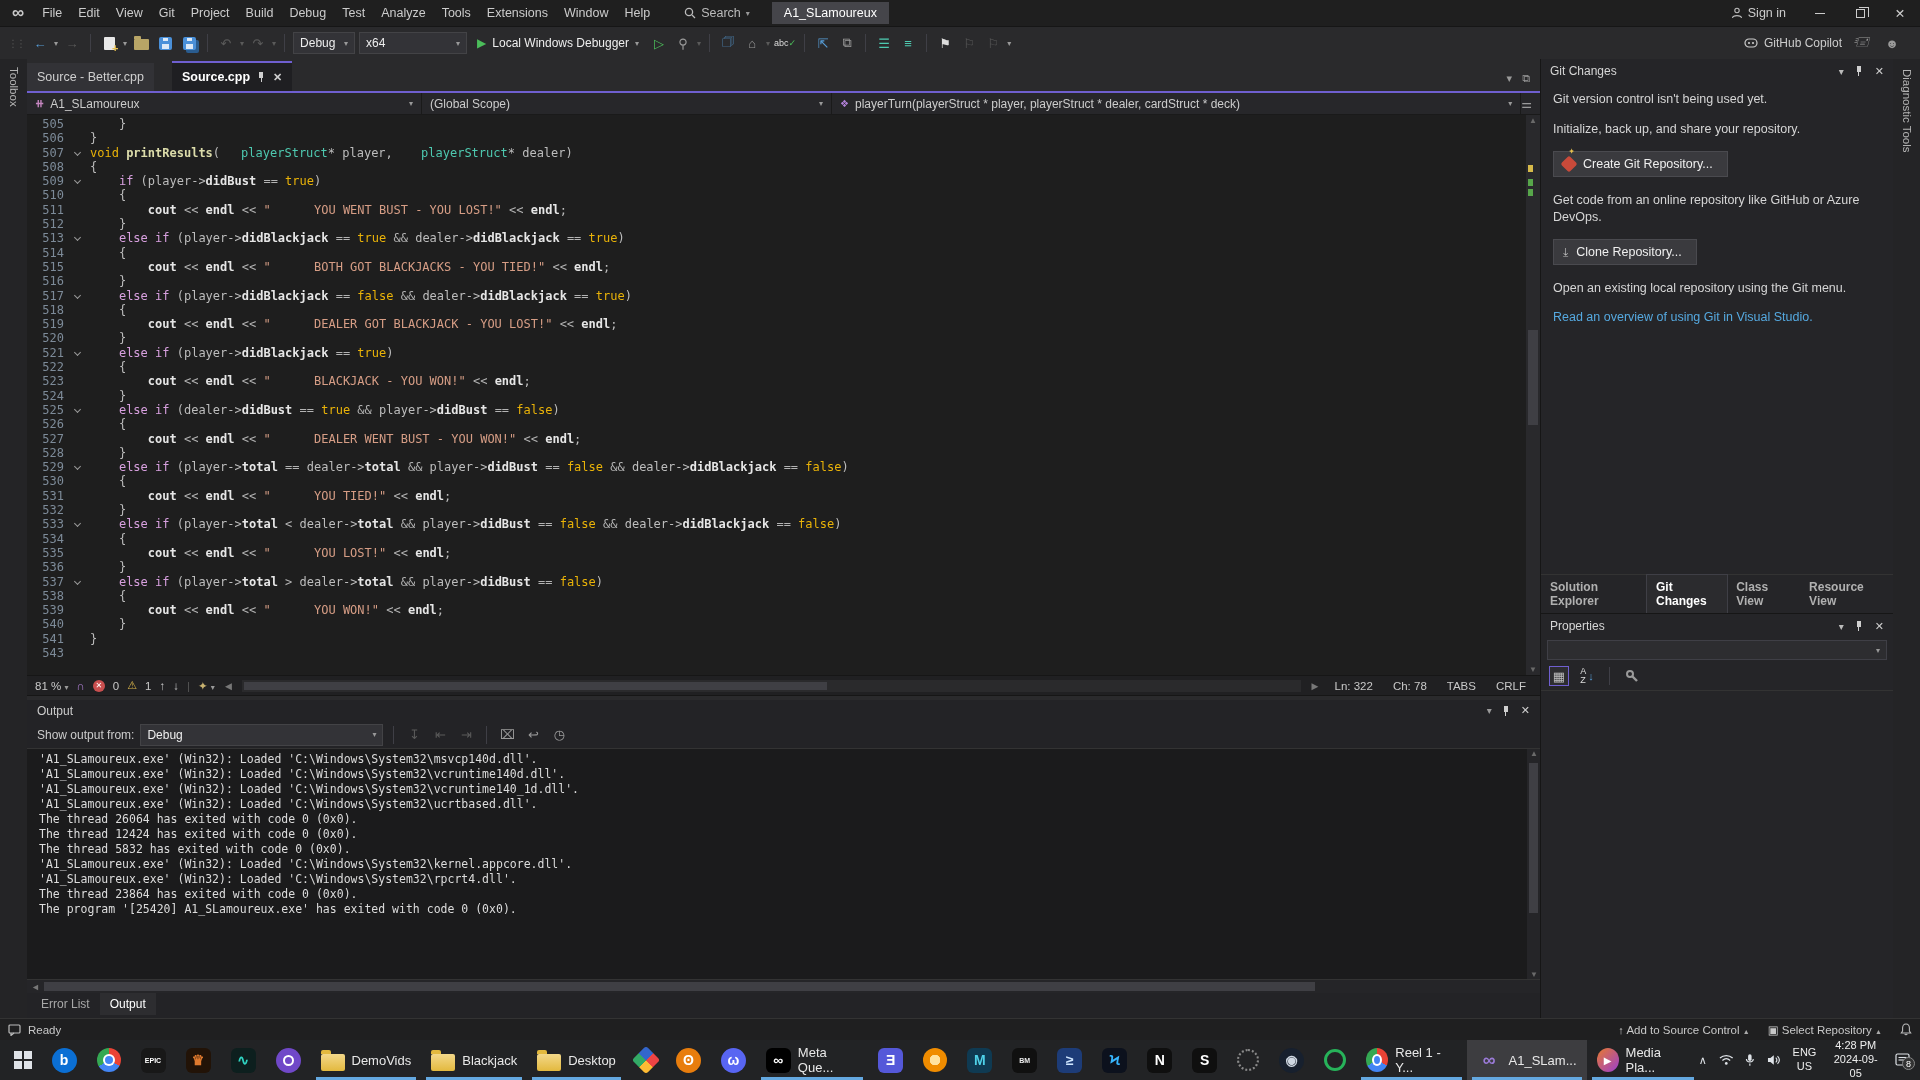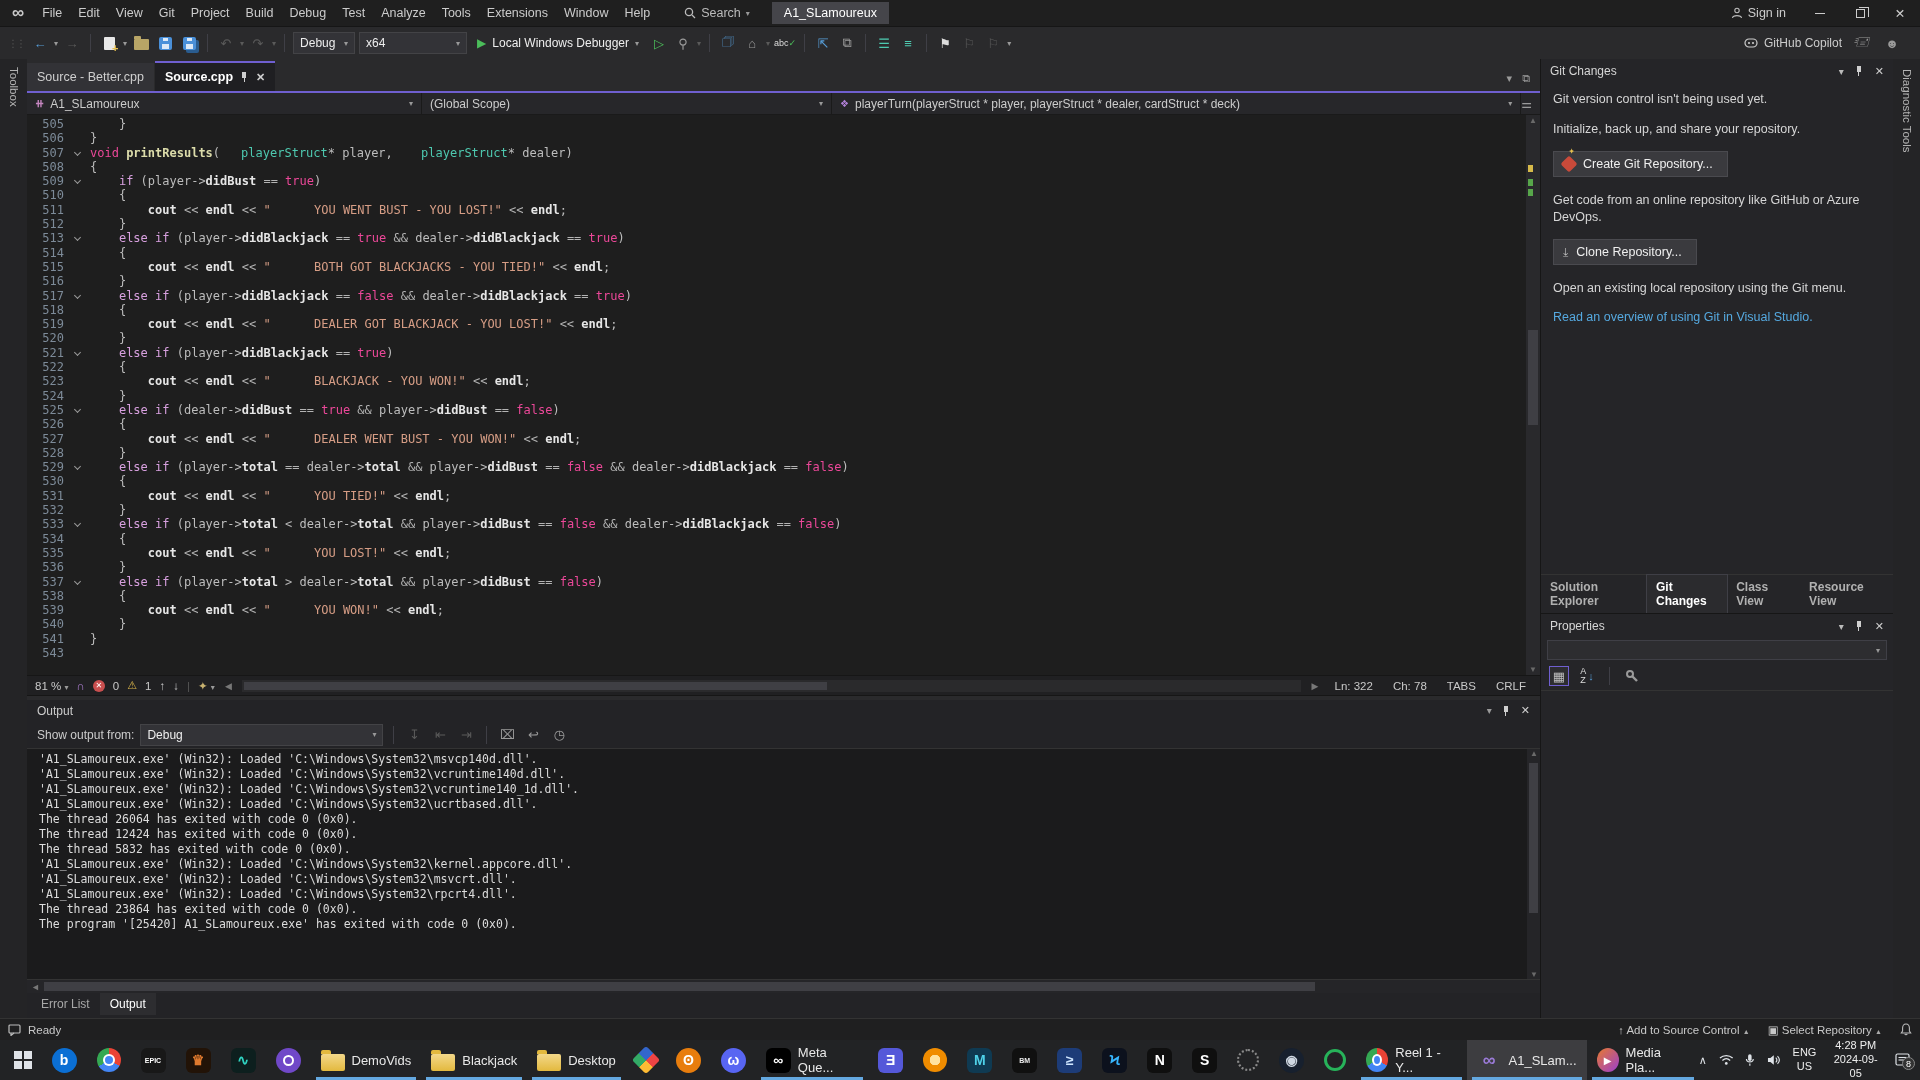--- a/index.html
+++ b/index.html
@@ -45,21 +45,21 @@
   .tb-right2 { margin-left:auto; display:flex; align-items:center; gap:10px; padding-right:10px; }
   .copilot { display:flex; align-items:center; gap:6px; color:#ccc; }
 
   
   .main { flex:1 1 auto; display:flex; min-height:0; background:#1e1e1e; }
   .lstrip { width:27px; background:#24242 6; background:#242426; display:flex; justify-content:center; padding-top:8px; }
   .vtext { writing-mode:vertical-rl; color:#b4b4b4; font-size:11.5px; }
   .rstrip { width:27px; background:#242426; display:flex; justify-content:center; padding-top:10px; }
 
   .ecol { flex:1 1 auto; display:flex; flex-direction:column; min-width:0; }
-  .tabsrow { height:32px; background:#2a2a2c; display:flex; align-items:flex-end; }
+  .tabsrow { height:32px; background:#2a2a2c; display:flex; align-items:flex-end;gap:17px; }
   .dtab { display:flex; align-items:center; gap:7px; padding:6px 10px; font-size:12.5px; color:#cfcfcf; background:#323236; height:28px; margin-right:1px; }
   .dtab.active { background:#1f1f22; color:#fff; font-weight:bold; border-top:2px solid #6f5fd0; height:30px; }
   .pinico { position:relative; width:9px; height:10px; display:inline-block; }
   .pinico:before { content:""; position:absolute; left:2px; top:0; width:4px; height:6px; background:#cfcfcf; }
   .pinico:after { content:""; position:absolute; left:3.5px; top:6px; width:1px; height:4px; background:#cfcfcf; }
   .xico { color:#cfcfcf; font-size:11px; }
   .tabs-right { margin-left:auto; display:flex; gap:10px; padding:0 10px 6px 0; color:#9a9a9a; font-size:11px; }
   .purpleline { height:2px; background:#6f5fd0; }
   .crumb { height:22px; background:#27272a; display:flex; align-items:center; font-size:12px; color:#ccc; border-bottom:1px solid #1a1a1a; }
   .cseg { display:flex; align-items:center; gap:6px; height:100%; padding:0 8px; border-right:1px solid #1a1a1a; }
@@ -70,21 +70,21 @@
   .gearsm { margin-left:auto; color:#9a9a9a; padding-right:8px; }
 
   
   .codewrap { flex:1 1 auto; position:relative; background:#1e1e1e; overflow:hidden; display:flex; }
   .codelines { flex:1; padding-top:2px; }
   .crow { display:flex; height:14.3px; line-height:14.3px; font-family:"DejaVu Sans Mono","Liberation Mono",monospace; font-size:12px; white-space:pre; }
   .cnum { width:42px; text-align:right; color:#7d8b99; padding-right:5px; flex:0 0 auto; }
   .cfold { width:17px; flex:0 0 auto; display:flex; justify-content:center; }
   .chev { width:5px; height:5px; border-right:1.2px solid #9a9a9a; border-bottom:1.2px solid #9a9a9a; transform:rotate(45deg); margin-top:4px; }
   .ctext { padding-left:4px; }
-  .tk-p { color:#bdbdbd; } .tk-k { color:#ec4899; } .tk-c { color:#d8a0df; }
+  .tk-p { color:#bdbdbd; } .tk-k { color:#eab308; } .tk-c { color:#d8a0df; }
   .tk-t { color:#4ec9b0;margin-left:21px; } .tk-f { color:#dcdcaa; font-weight:bold; }
   .tk-m { color:#e6e6e6; font-weight:bold; } .tk-s { color:#d69d85; } .tk-o { color:#b4b4b4; }
   .vsb { width:14px; background:#29292c; position:relative; flex:0 0 auto; }
   .vsb .arr { position:absolute; left:0; width:14px; text-align:center; color:#6a6a6a; font-size:8px; }
   .vsb .thumb { position:absolute; left:2px; width:10px; top:215px; height:95px; background:#3f3f44; }
   .mark { position:absolute; left:2px; width:5px; height:7px; }
 
   
   .estatus { height:20px; background:#202022; display:flex; align-items:center; font-size:11.5px; color:#c8c8c8; gap:8px; padding:0 8px; border-top:1px solid #161616; }
   .errdot { width:12px; height:12px; border-radius:50%; background:#c94f4f; color:#fff; font-size:8px; display:flex; align-items:center; justify-content:center; }
@@ -429,21 +429,20 @@
         <div class="outtext">
           <div>
               <div class="orow">'A1_SLamoureux.exe' (Win32): Loaded 'C:\Windows\System32\msvcp140d.dll'.</div>
               <div class="orow">'A1_SLamoureux.exe' (Win32): Loaded 'C:\Windows\System32\vcruntime140d.dll'.</div>
               <div class="orow">'A1_SLamoureux.exe' (Win32): Loaded 'C:\Windows\System32\vcruntime140_1d.dll'.</div>
               <div class="orow">'A1_SLamoureux.exe' (Win32): Loaded 'C:\Windows\System32\ucrtbased.dll'.</div>
               <div class="orow">The thread 26064 has exited with code 0 (0x0).</div>
               <div class="orow">The thread 12424 has exited with code 0 (0x0).</div>
               <div class="orow">The thread 5832 has exited with code 0 (0x0).</div>
               <div class="orow">'A1_SLamoureux.exe' (Win32): Loaded 'C:\Windows\System32\kernel.appcore.dll'.</div>
-              <div class="orow">'A1_SLamoureux.exe' (Win32): Loaded 'C:\Windows\System32\msvcrt.dll'.</div>
               <div class="orow">'A1_SLamoureux.exe' (Win32): Loaded 'C:\Windows\System32\rpcrt4.dll'.</div>
               <div class="orow">The thread 23864 has exited with code 0 (0x0).</div>
               <div class="orow">The program '[25420] A1_SLamoureux.exe' has exited with code 0 (0x0).</div>
             </div>
           <div class="ovsb">
             <span class="arr" style="position:absolute;top:0;left:3px;color:#6a6a6a;font-size:8px">▲</span>
             <span class="thumb"></span>
             <span style="position:absolute;bottom:0;left:3px;color:#6a6a6a;font-size:8px">▼</span>
           </div>
         </div>

